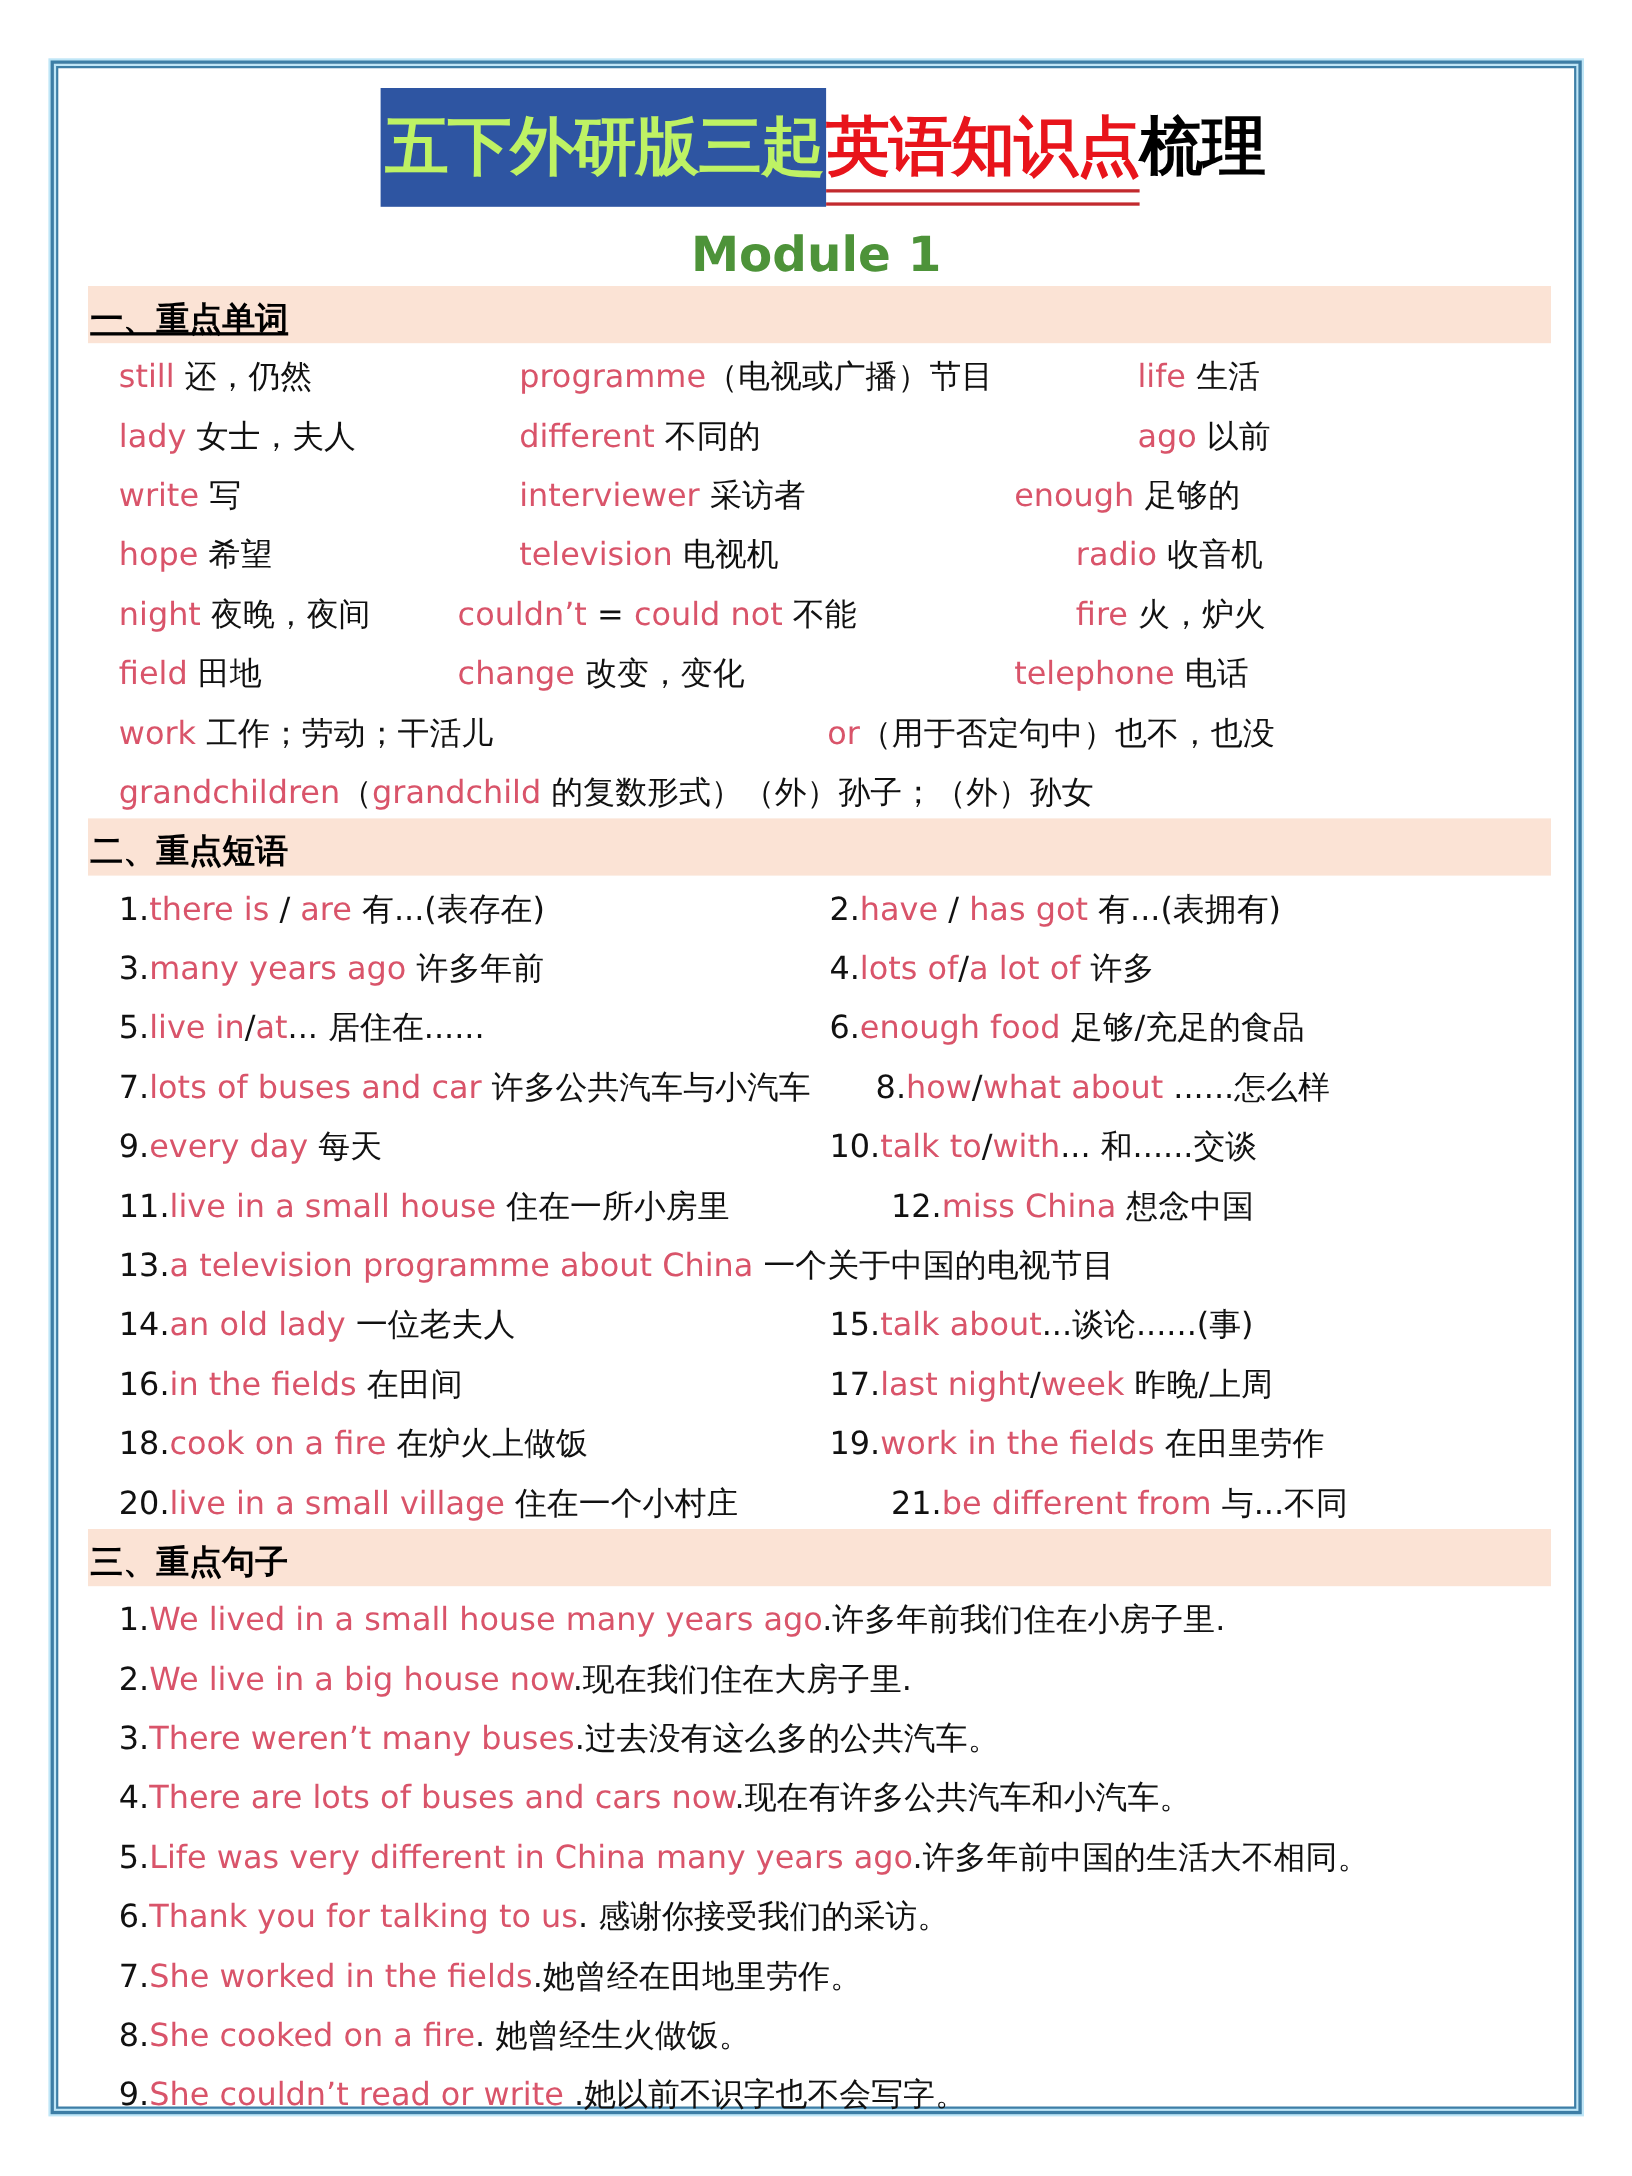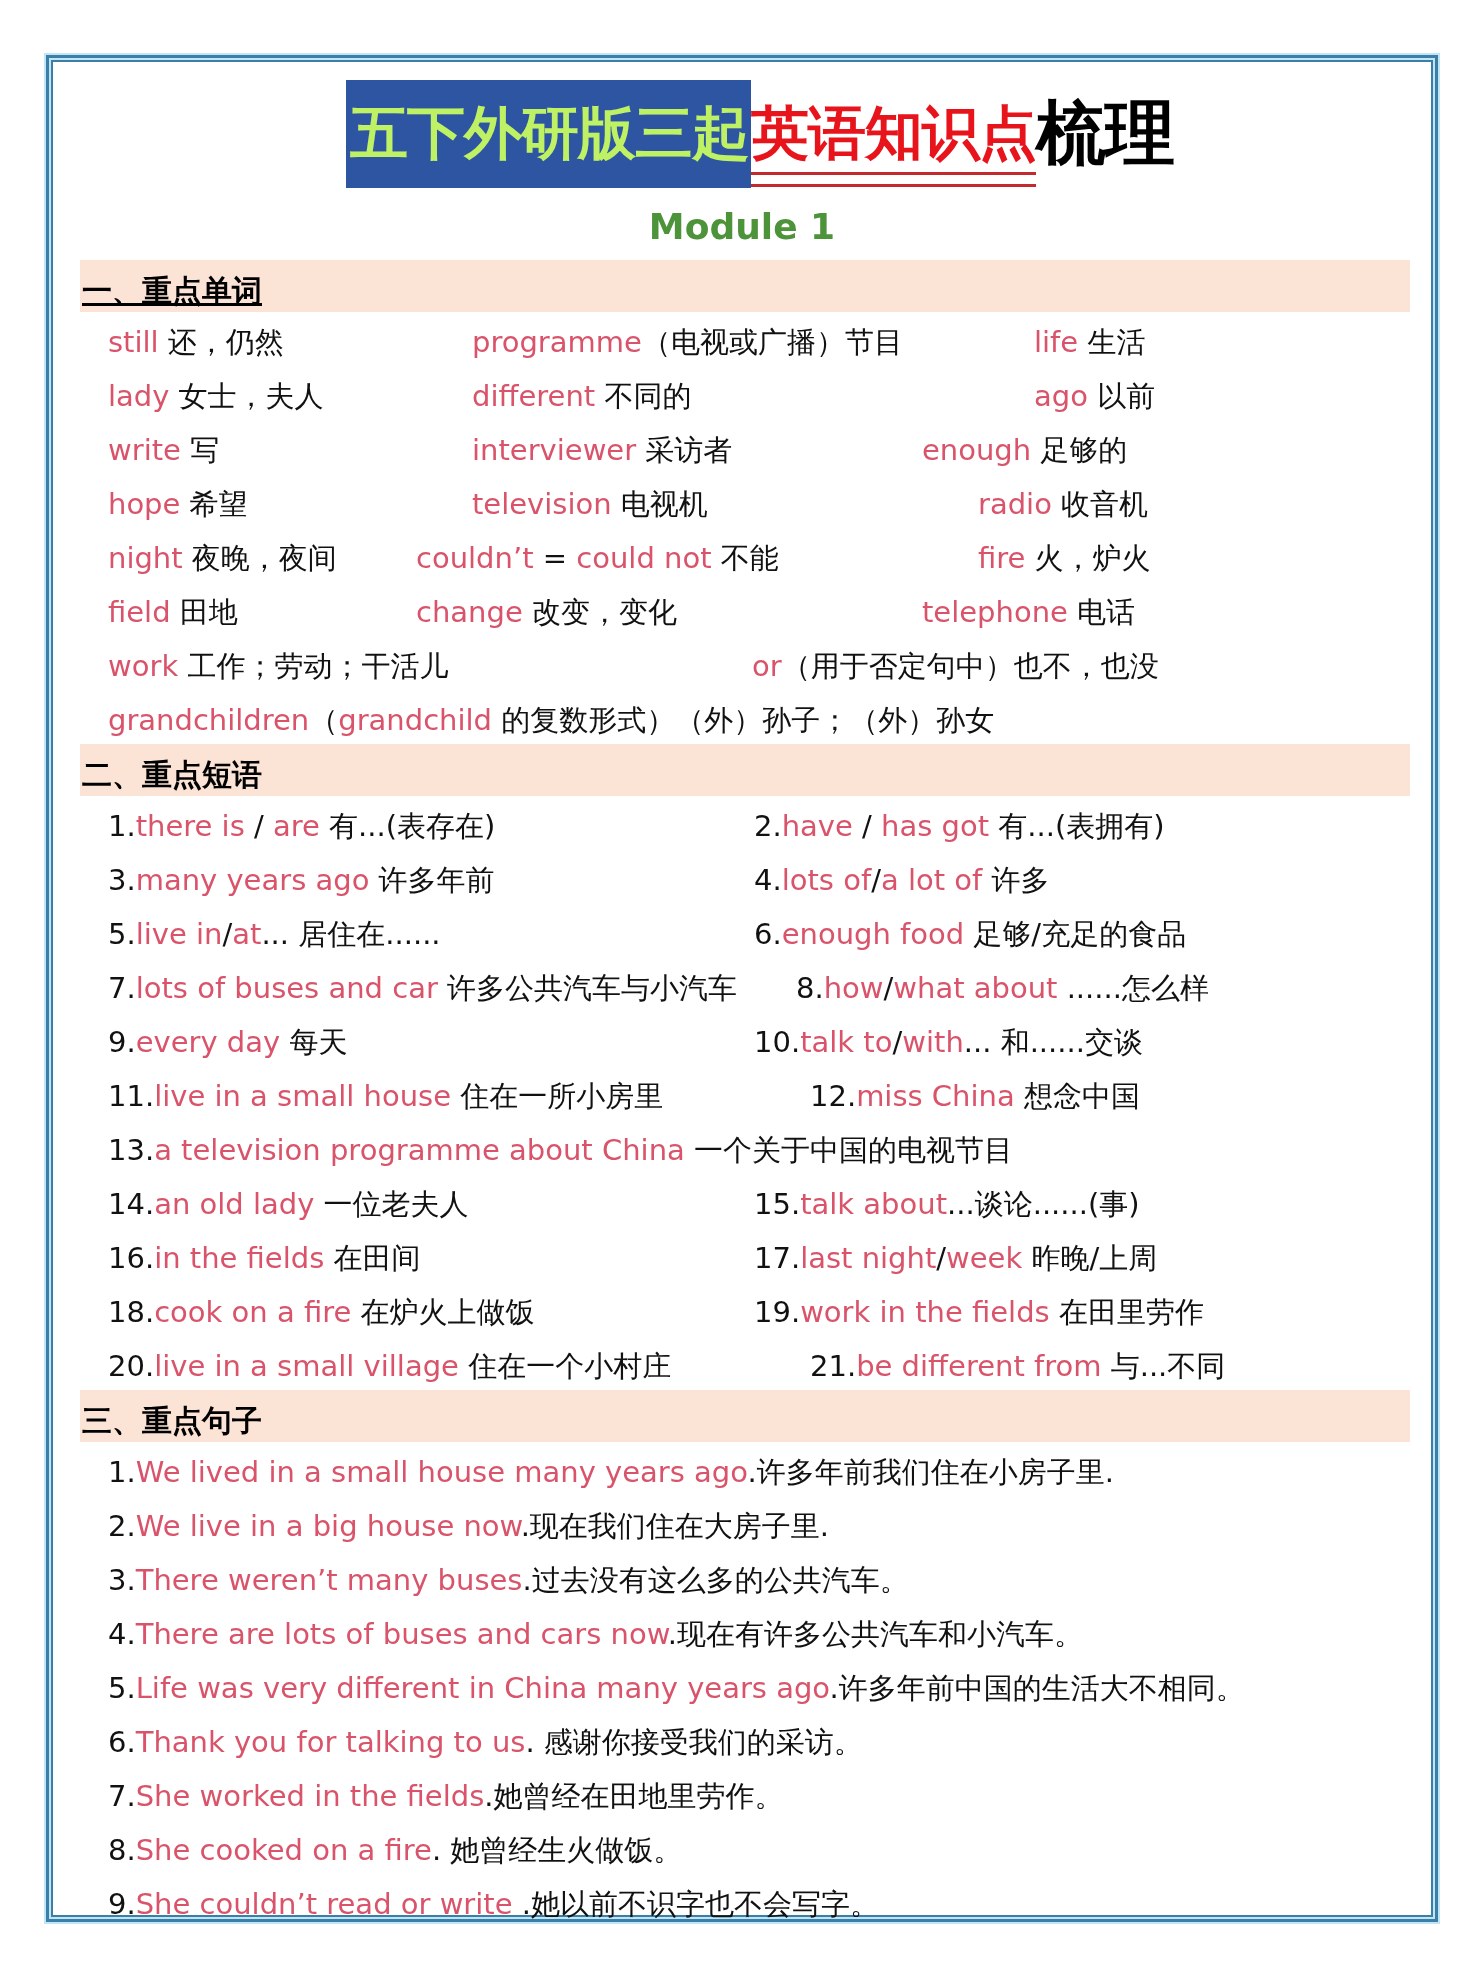--- a/index.html
+++ b/index.html
@@ -7,23 +7,23 @@
            font-family: "DejaVu Sans", "Liberation Sans", sans-serif; color: #111; }
     .frame { position: absolute; left: 46px; top: 55px; width: 1392px; height: 1867px;
              box-sizing: border-box; border: 3px solid #3d7ea6;
              box-shadow: 0 0 0 2px #bfe6f7, inset 0 0 0 2px #bfe6f7, inset 0 0 0 4px #3d7ea6; }
     .title { position: absolute; top: 80px; left: 346px; height: 108px; display: flex; align-items: center; }
     .title-blue { background: #2e55a2; color: #bef264; height: 108px; display: flex; align-items: center;
                   padding: 0 2px 0 4px; font-size: 58px; font-weight: bold; letter-spacing: -1px; }
     .title-red { color: #e8141b; font-size: 58px; font-weight: bold; position: relative; letter-spacing: -1px; }
     .title-red::after { content: ""; position: absolute; left: 0; right: 0; bottom: -14px; height: 9px;
                         border-top: 3px solid #c22a2e; border-bottom: 3px solid #c22a2e; }
-    .title-black { color: #000; font-size: 70px; font-weight: bold; letter-spacing: -1px; }
+    .title-black { color: #000; font-size: 58px; font-weight: bold; letter-spacing: -1px; }
     .module { position: absolute; top: 206px; left: 0; width: 1484px; text-align: center;
-              color: #4d9339; font-size: 36px; font-weight: bold; }
+              color: #4d9339; font-size: 44px; font-weight: bold; }
     .sec-head { position: absolute; left: 80px; width: 1330px; height: 52px; background: #fbe3d5;
                 font-size: 30px; font-weight: bold; line-height: 62px; box-sizing: border-box; padding-left: 2px; color: #000; }
     .row { position: absolute; font-size: 29px; white-space: nowrap; line-height: 40px; }
     .en { color: #d9546a; }
     .zh { color: #111; }
   </style>
 </head>
 <body>
 
 <div class="frame"></div>

